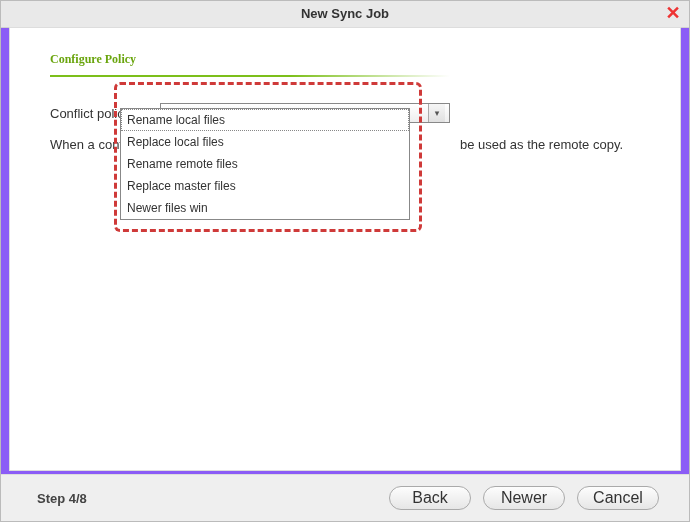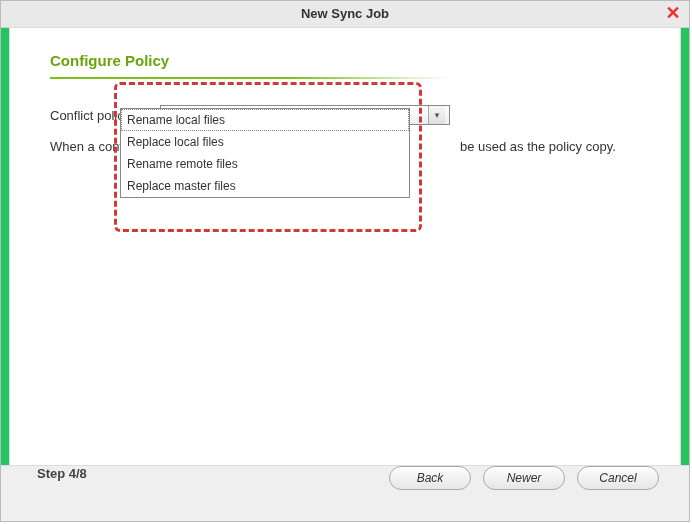--- a/index.html
+++ b/index.html
@@ -10,21 +10,21 @@
     font-family: Arial, Helvetica, sans-serif;
     background: #fff;
     position: relative;
   }
   .window {
     width: 690px;
     height: 522px;
     border: 1px solid #bbb;
     position: relative;
     box-sizing: border-box;
-    background: #22c55e;
+    background: #8b5cf6;
   }
   .titlebar {
     height: 26px;
     line-height: 26px;
     background: #e9e9e9;
     border-bottom: 1px solid #d0d0d0;
     text-align: center;
     font-size: 13px;
     font-weight: bold;
     color: #333;
@@ -47,24 +47,25 @@
     top: 26px;
     left: 8px;
     right: 8px;
     bottom: 50px;
     border: 1px solid #ddd;
     background: #fff;
     box-sizing: border-box;
     padding: 24px 40px;
   }
   .section-title {
-    font-size: 15px;
+    font-size: 12px;
     font-weight: bold;
     color: #6aa50e;
     margin-bottom: 8px;
+    font-family: Liberation Serif, serif;
   }
   .section-underline {
     height: 2px;
     width: 400px;
     background: linear-gradient(to right, #7cbf1a 0%, #7cbf1a 60%, rgba(124,191,26,0) 100%);
     margin-bottom: 26px;
   }
   .form-row {
     display: flex;
     align-items: center;
@@ -128,46 +129,45 @@
   }
   .dropdown-item.selected {
     outline: 1px dotted #888;
     outline-offset: -1px;
   }
   .footer {
     position: absolute;
     left: 0;
     right: 0;
     bottom: 0;
-    height: 56px;
+    height: 47px;
     background: #efefef;
     border-top: 1px solid #ddd;
     display: flex;
-    align-items: flex-start;
+    align-items: center;
     padding: 0 30px 0 36px;
     box-sizing: border-box;
   }
   .step-label {
     font-size: 13px;
     color: #444;
     font-weight: bold;
     flex: 1;
   }
   .btn {
     min-width: 82px;
     height: 24px;
     margin-left: 12px;
     border: 1px solid #aaa;
     border-radius: 12px;
     background: linear-gradient(#fdfdfd, #e6e6e6);
-    font-size: 12px;
+    font-size: 16px;
     color: #333;
     cursor: pointer;
     padding: 0 14px;
-    font-style: italic;
   }
 </style>
 </head>
 <body>
 
 <div class="window">
 
   <div class="titlebar">
     <span>New Sync Job</span>
     <div class="close-btn">
@@ -184,28 +184,29 @@
       <div class="label">Conflict policy:</div>
       <div class="select-box">
         <span>Rename local files</span>
         <span class="select-arrow">▾</span>
       </div>
     </div>
 
     <div class="desc">
       <span>When a conflict is d</span>
       <span style="display:inline-block;width:290px;"></span>
-      <span>be used as the policy copy.</span>
+      <span>be used as the remote copy.</span>
     </div>
 
     <div class="dropdown" id="dropdown" style="left:110px; top:80px;">
         <div class="dropdown-item selected">Rename local files</div>
         <div class="dropdown-item">Replace local files</div>
         <div class="dropdown-item">Rename remote files</div>
         <div class="dropdown-item">Replace master files</div>
+        <div class="dropdown-item">Newer files win</div>
       </div>
 
     <div class="highlight-box" style="left:104px; top:54px; width:302px; height:144px;"></div>
 
   </div>
 
   <div class="footer">
     <div class="step-label">Step 4/8</div>
     <button class="btn">Back</button>
     <button class="btn">Newer</button>

